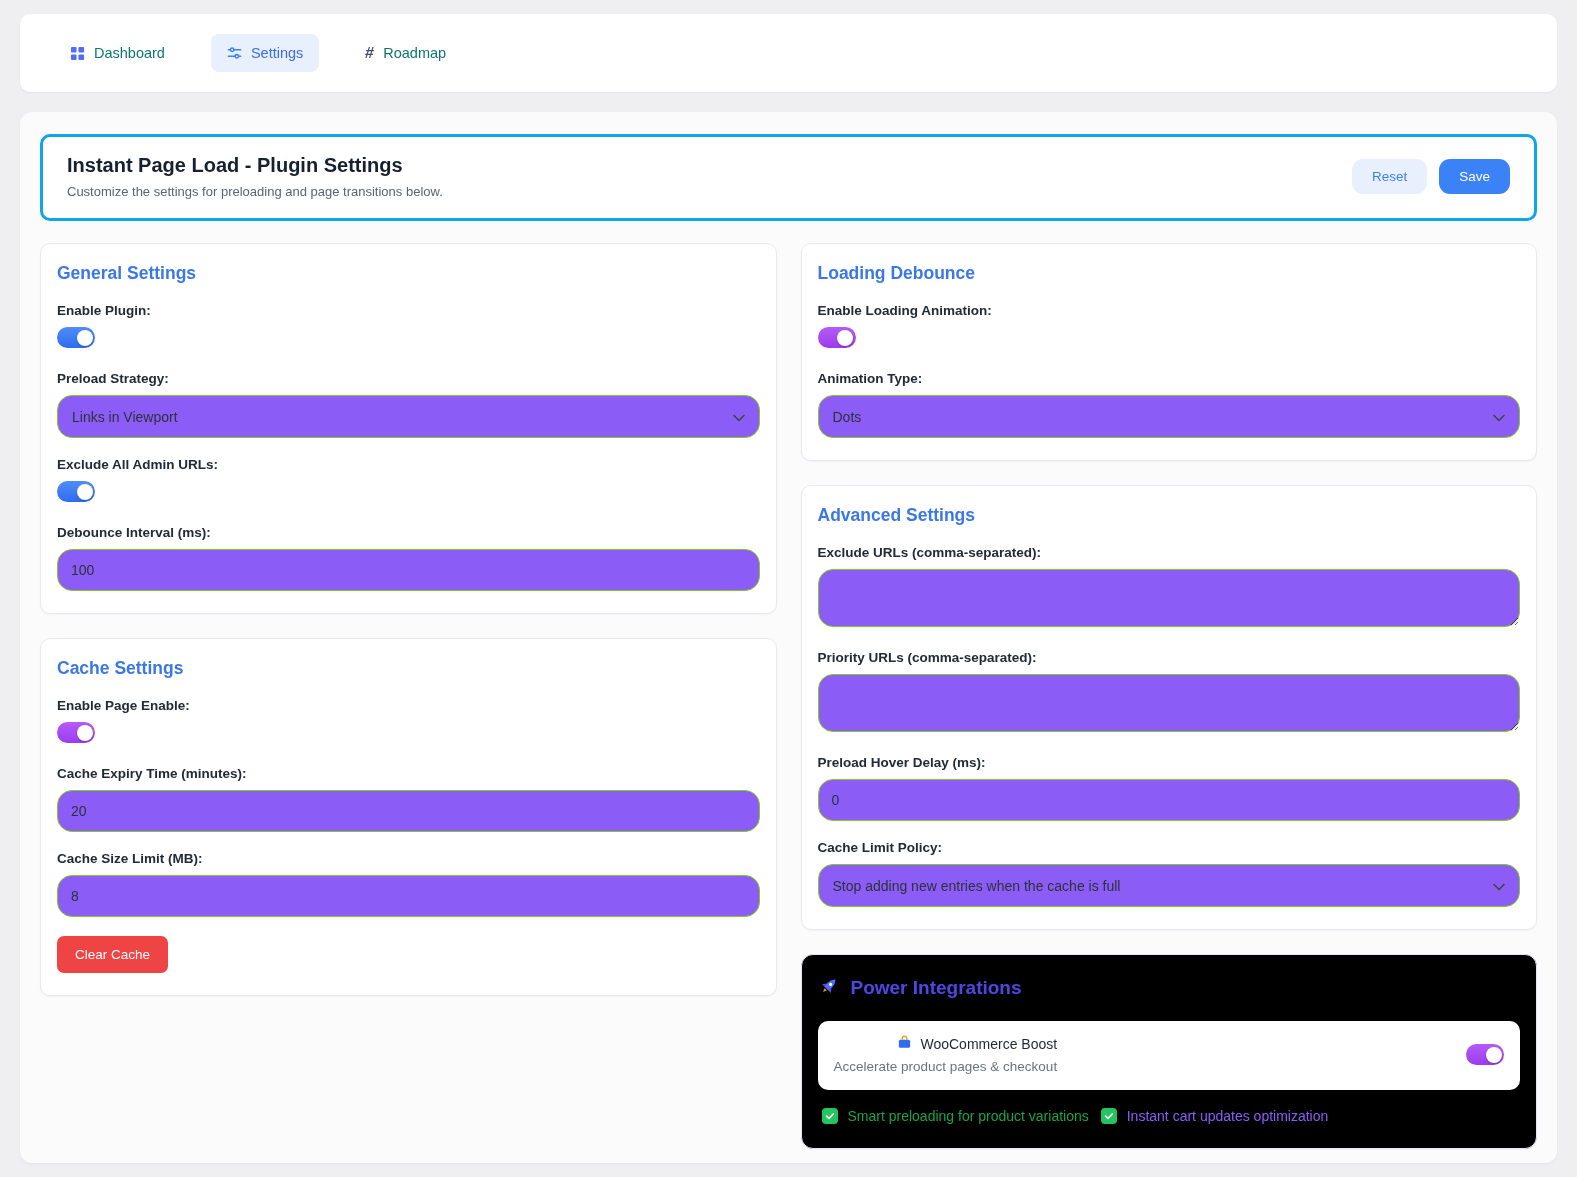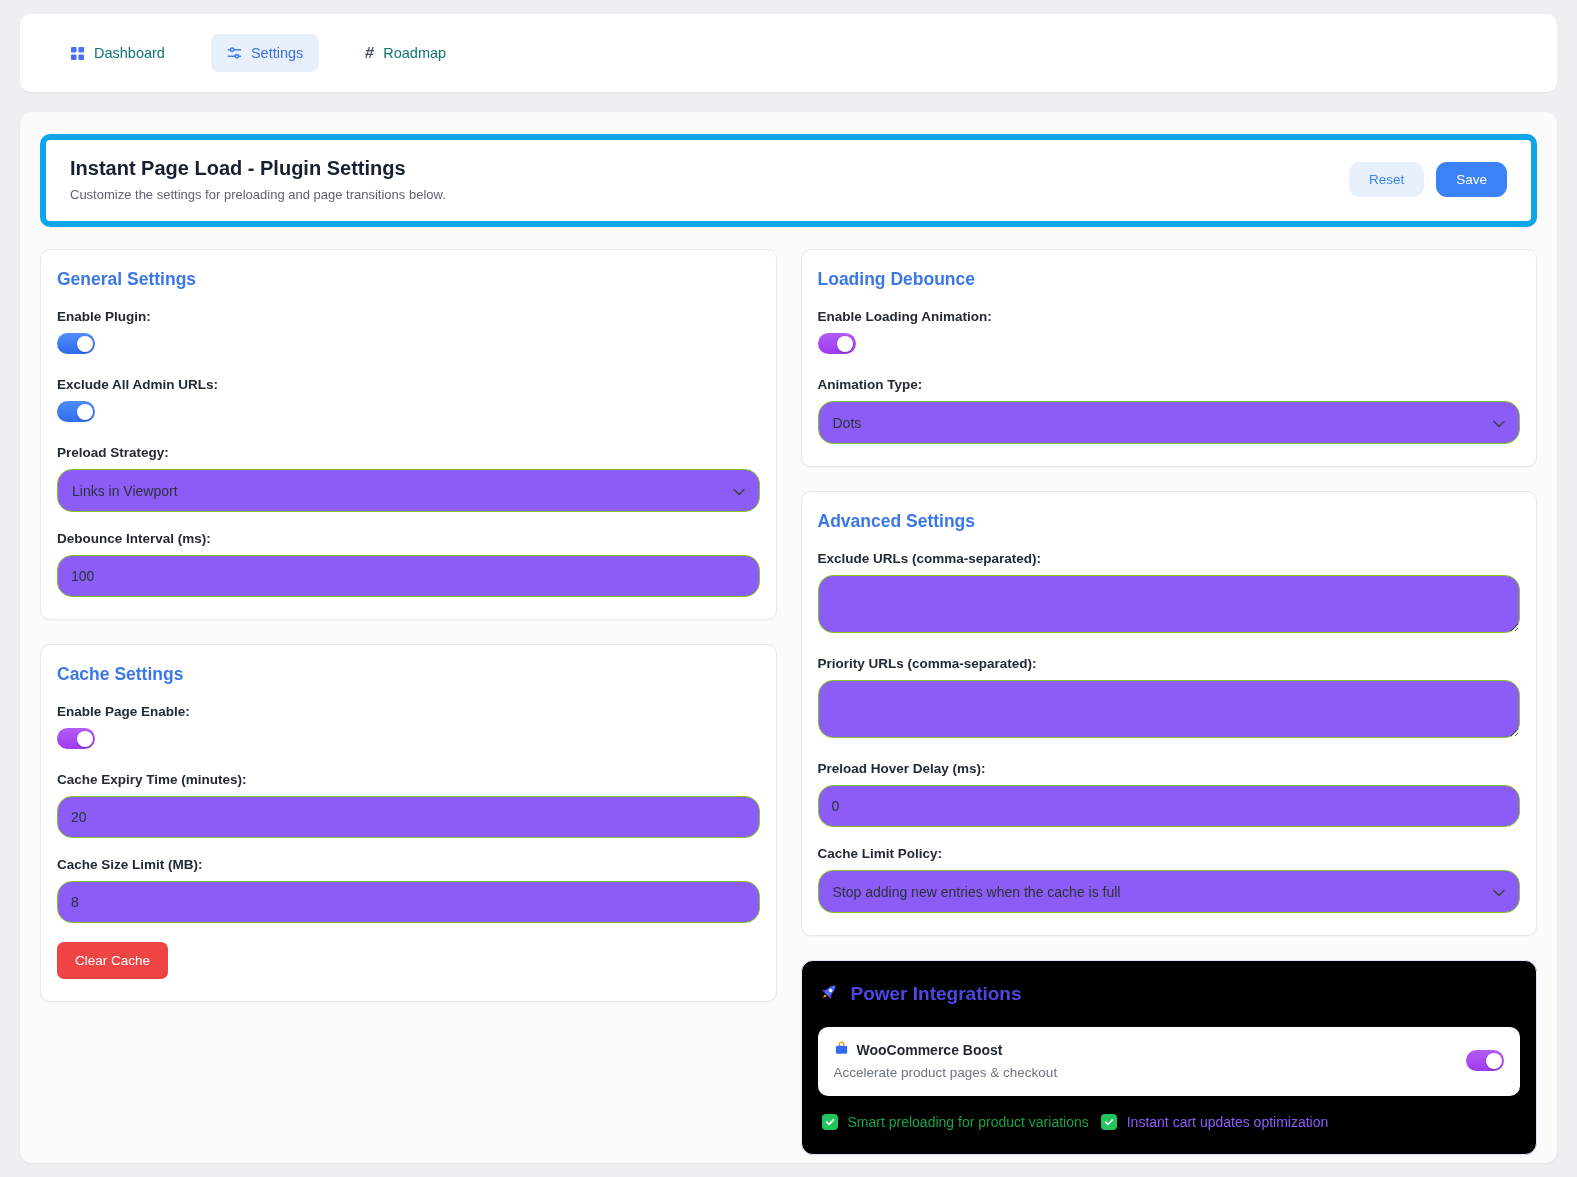--- a/index.html
+++ b/index.html
@@ -51,21 +51,21 @@
     background: #fbfbfc;
     border-radius: 12px;
     padding: 22px 20px 24px;
     box-shadow: 0 1px 3px rgba(16,24,40,.05);
     height: 1051px;
     overflow: hidden;
   }
 
   .header-card {
     background: #fff;
-    border: 6px solid #0ea5e9;
+    border: 3px solid #0ea5e9;
     border-radius: 10px;
     box-shadow: 0 1px 2px rgba(16,24,40,.04);
     padding: 17px 24px 19px;
     display: flex;
     justify-content: space-between;
     align-items: center;
     margin-bottom: 22px;
   }
   .header-title { font-size: 20px; font-weight: 700; color: #16202e; }
   .header-sub { font-size: 13px; color: #5b6470; margin-top: 7px; }
@@ -175,21 +175,21 @@
     background: #fff;
     border-radius: 10px;
     padding: 14px 16px 16px;
     display: flex;
     justify-content: space-between;
     align-items: center;
     box-shadow: 0 1px 2px rgba(16,24,40,.04);
   }
   .integration-name {
     display: flex; align-items: center; gap: 8px;
-    font-size: 14px; font-weight: 700; color: #1f2733;
+    font-size: 14px; font-weight: 400; color: #1f2733; justify-content: flex-end;
   }
   .integration-sub { font-size: 13.5px; color: #6b7280; margin-top: 6px; }
   .feature-list { margin-top: 18px; padding-left: 4px; display: flex; gap: 12px; }
   .feature-row { display: flex; align-items: center; gap: 10px; font-size: 14px; }
   .check-box {
     width: 16px; height: 16px;
     background: #22c55e;
     border-radius: 4px;
     display: inline-flex;
     align-items: center;
@@ -248,34 +248,34 @@
 
       <div class="card">
         <div class="card-title">General Settings</div>
 
         <div class="field">
           <div class="field-label">Enable Plugin:</div>
           <span class="toggle blue"><span class="knob"></span></span>
         </div>
 
         <div class="field">
-          <div class="field-label">Exclude All Admin URLs:</div>
-          <span class="toggle blue"><span class="knob"></span></span>
-        </div>
-
-        <div class="field">
           <div class="field-label">Preload Strategy:</div>
           <div class="select-box">
             <span>Links in Viewport</span>
             <span>
               <svg width="12" height="8" viewBox="0 0 12 8" fill="none">
                   <path d="M1 1.5 L6 6.5 L11 1.5" stroke="#444" stroke-width="1.6" stroke-linecap="round" stroke-linejoin="round"></path>
                 </svg>
             </span>
           </div>
+        </div>
+
+        <div class="field">
+          <div class="field-label">Exclude All Admin URLs:</div>
+          <span class="toggle blue"><span class="knob"></span></span>
         </div>
 
         <div class="field">
           <div class="field-label">Debounce Interval (ms):</div>
           <input class="text-input" type="text" value="100" style="">
         </div>
       </div>
 
       <div class="card">
         <div class="card-title">Cache Settings</div>

